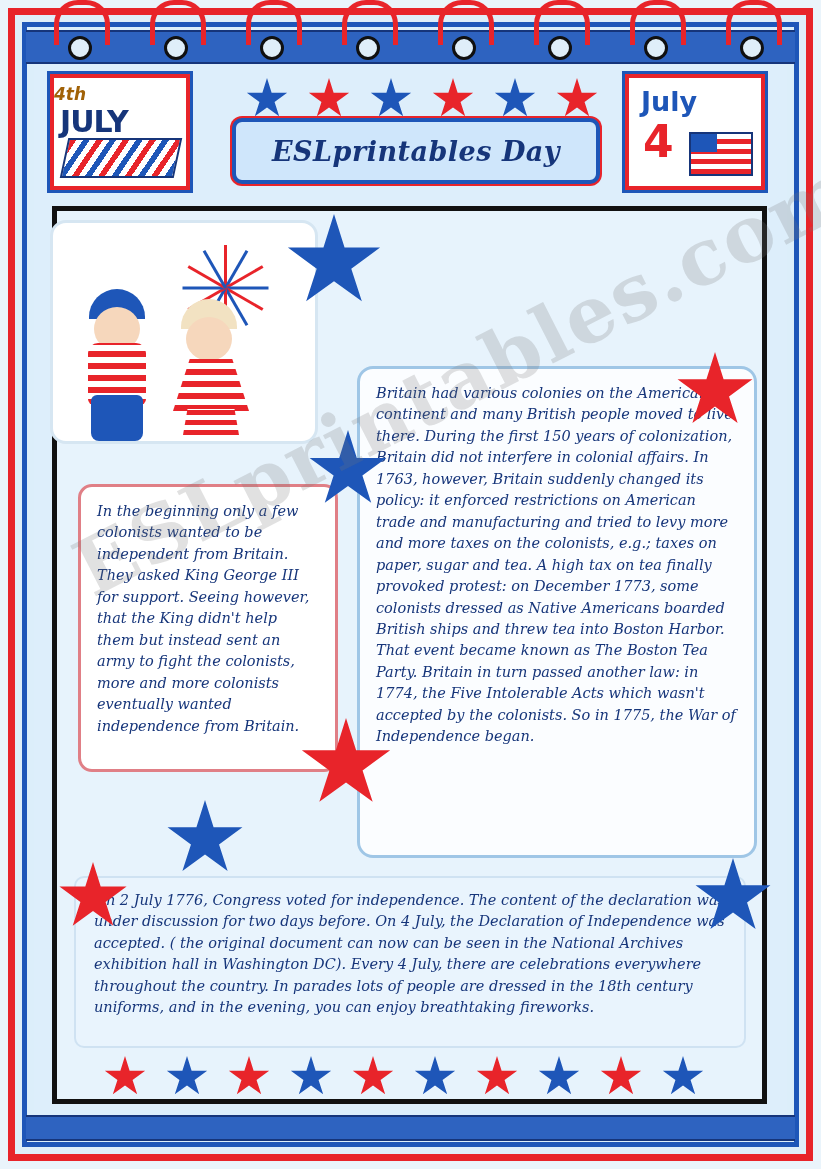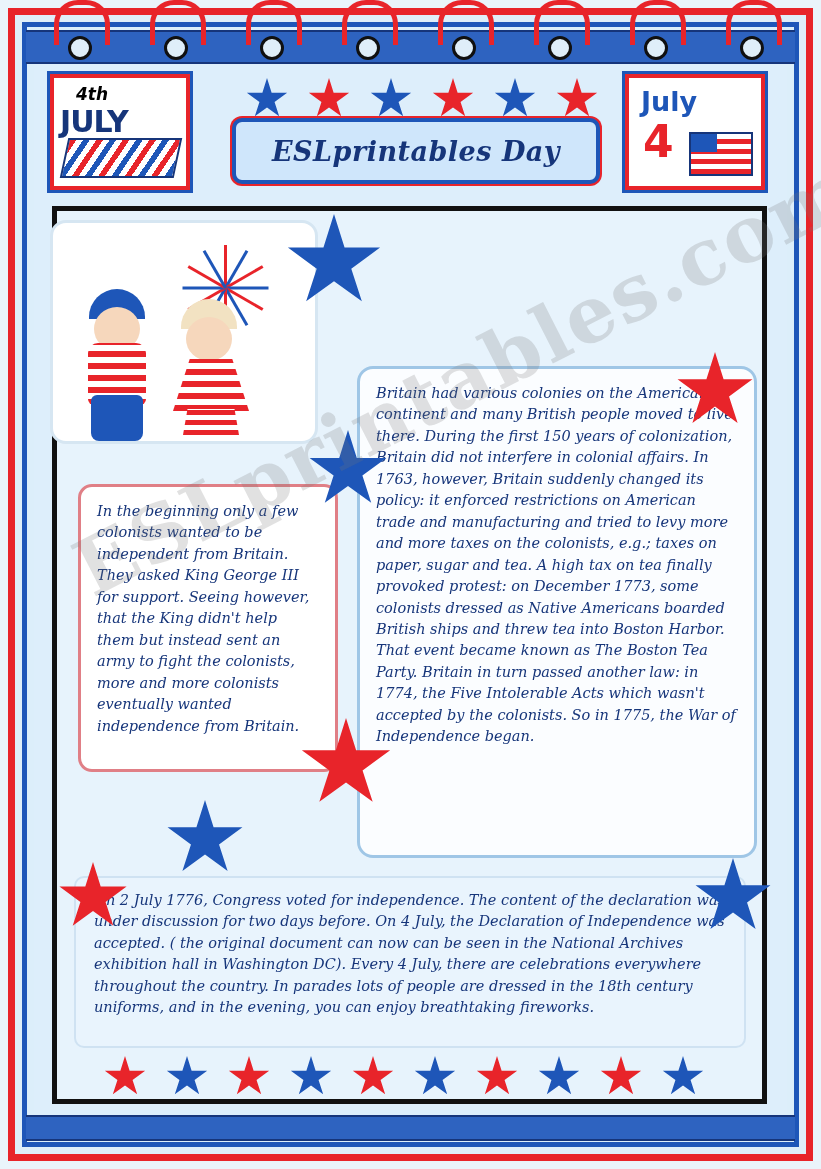--- a/index.html
+++ b/index.html
@@ -87,23 +87,23 @@
   }
   .badge-left { left: 50px; top: 74px; width: 140px; height: 116px; }
   .badge-right { left: 625px; top: 74px; width: 140px; height: 116px; }
 
   .badge-inner {
     position: relative;
     width: 100%; height: 100%;
     overflow: hidden;
   }
   .badge-text-4th {
-    position: absolute; left: 22px; top: 6px;
+    position: absolute; left: 0; top: 6px;
     font-family: "DejaVu Sans", sans-serif;
-    font-weight: bold; font-size: 17px; color: #000000;
+    font-weight: bold; font-size: 17px; color: #a16207;
     font-style: italic;
   }
   .badge-text-july {
     position: absolute; left: 6px; top: 26px;
     font-family: "DejaVu Sans", sans-serif;
     font-weight: bold; font-size: 30px; color: #16357a;
     letter-spacing: -1px;
   }
   .badge-stripes {
     position: absolute; left: 10px; bottom: 8px;

